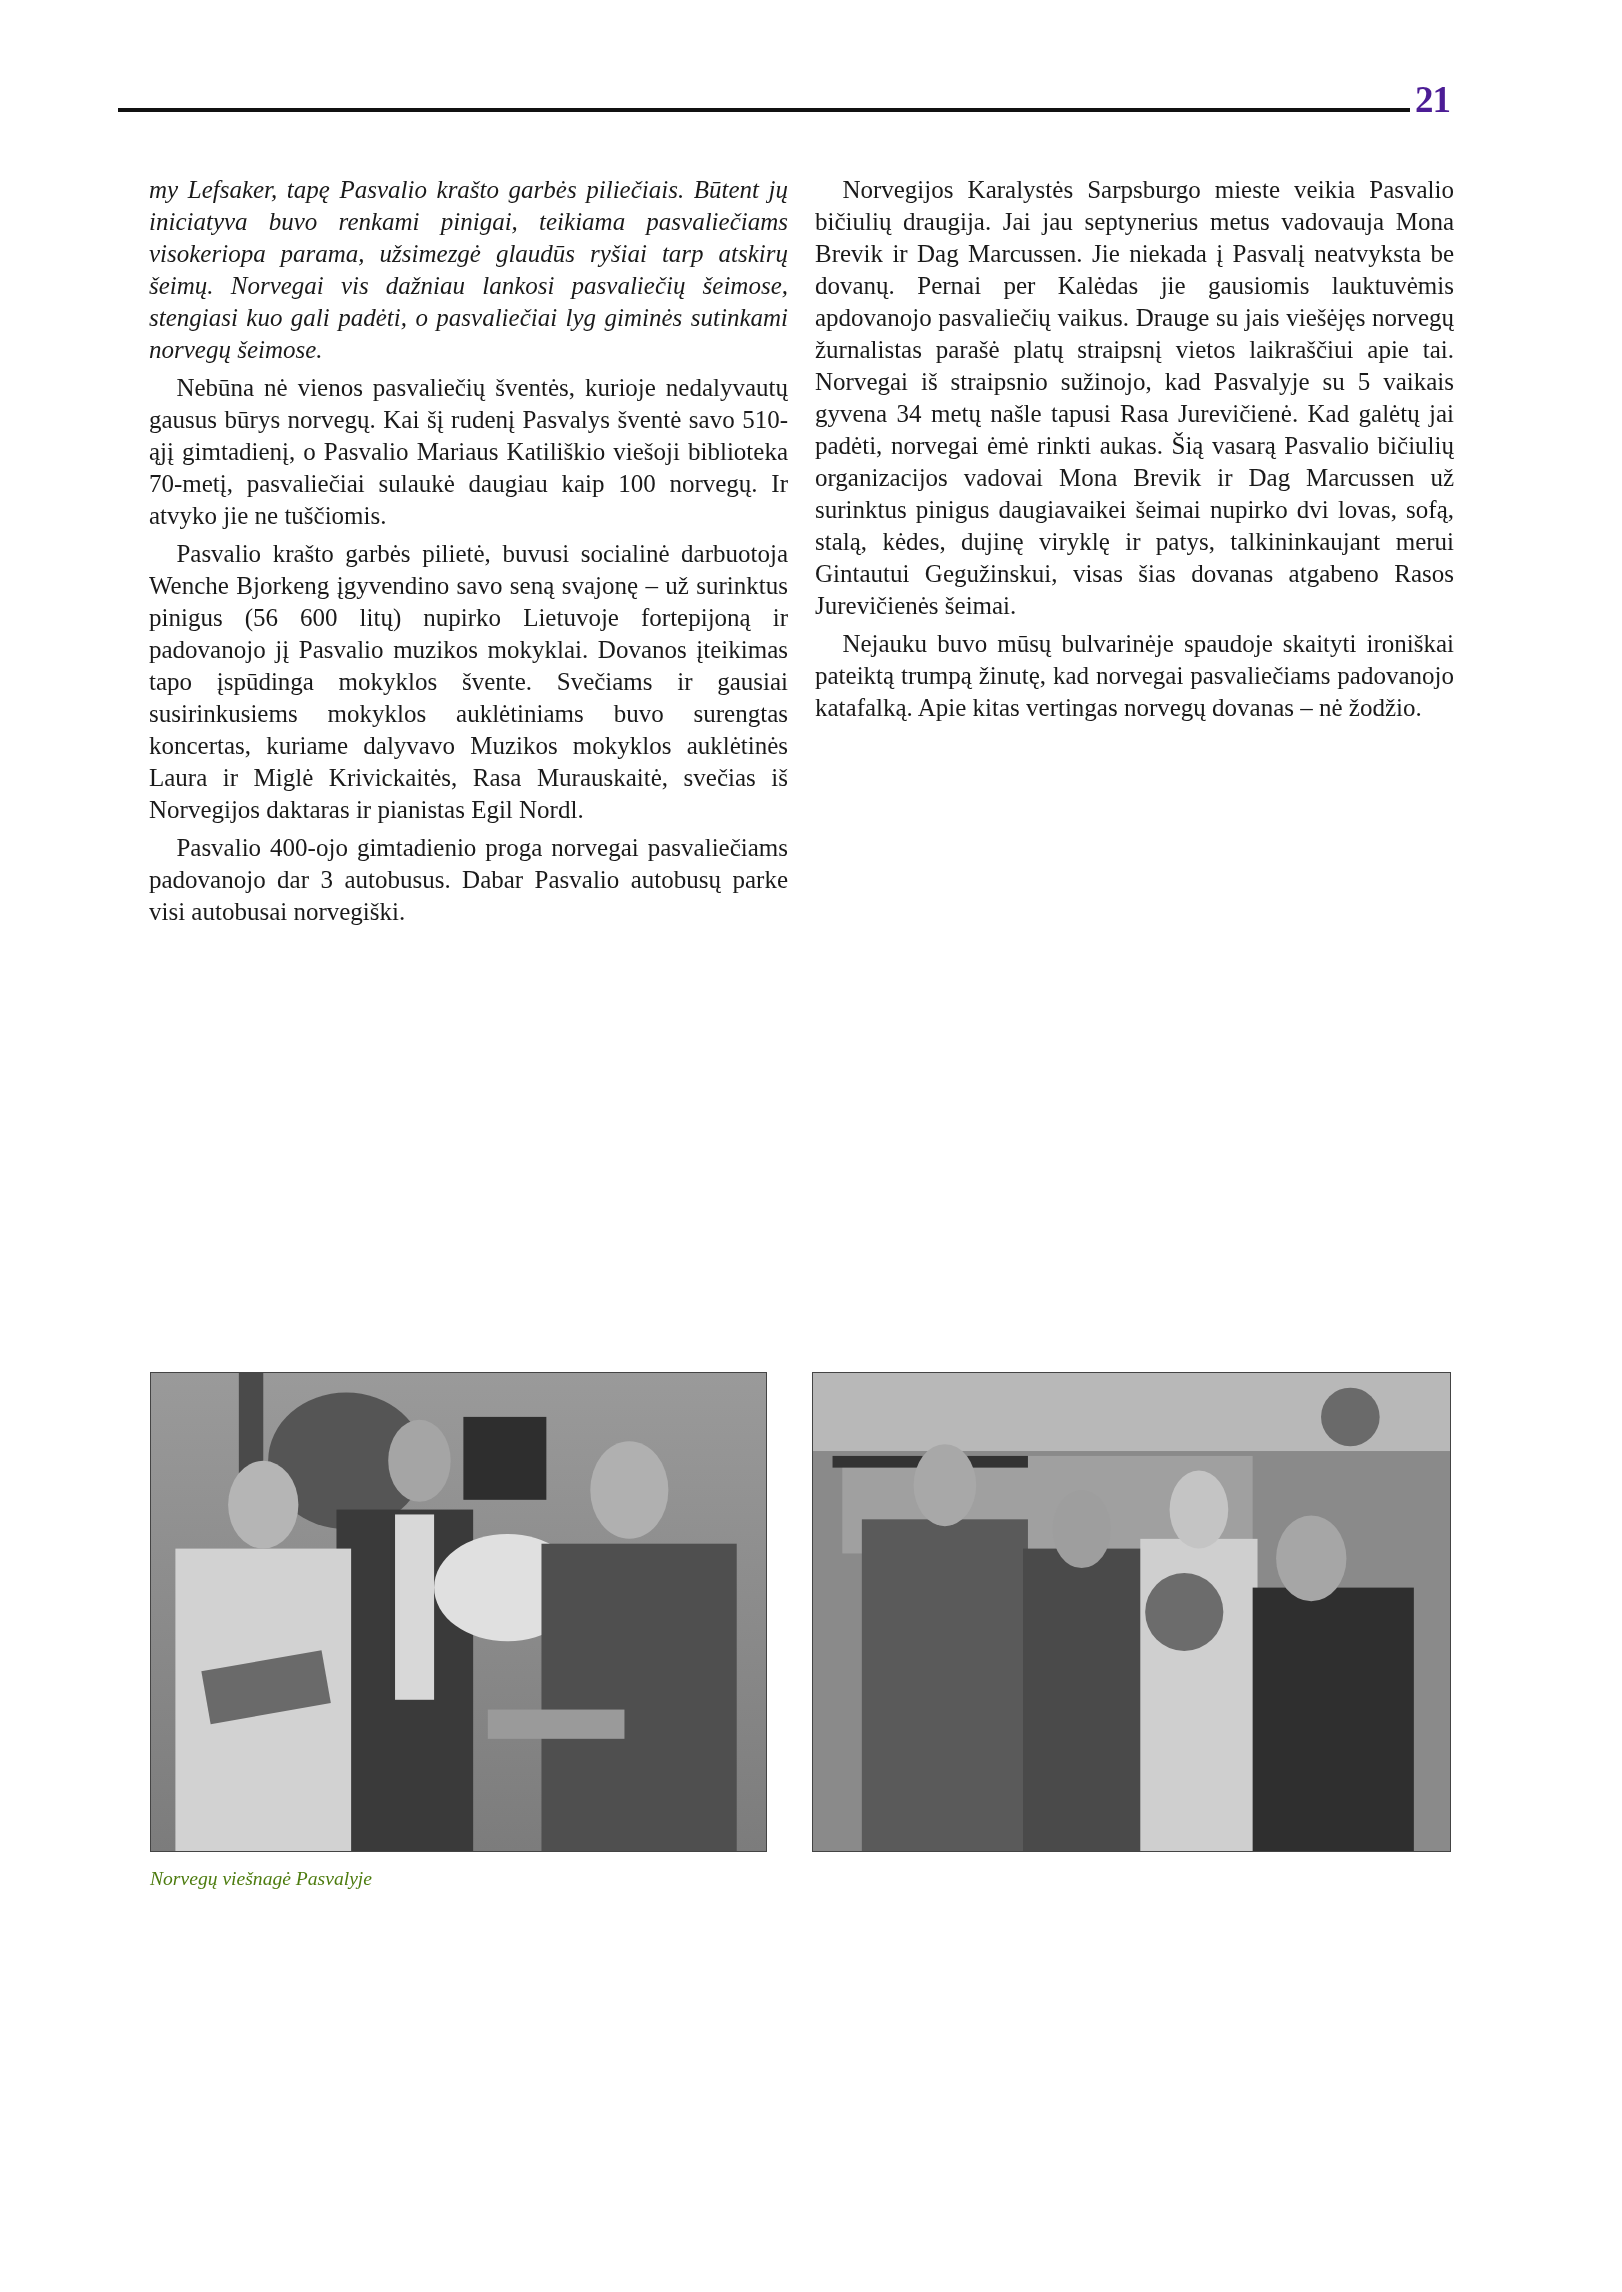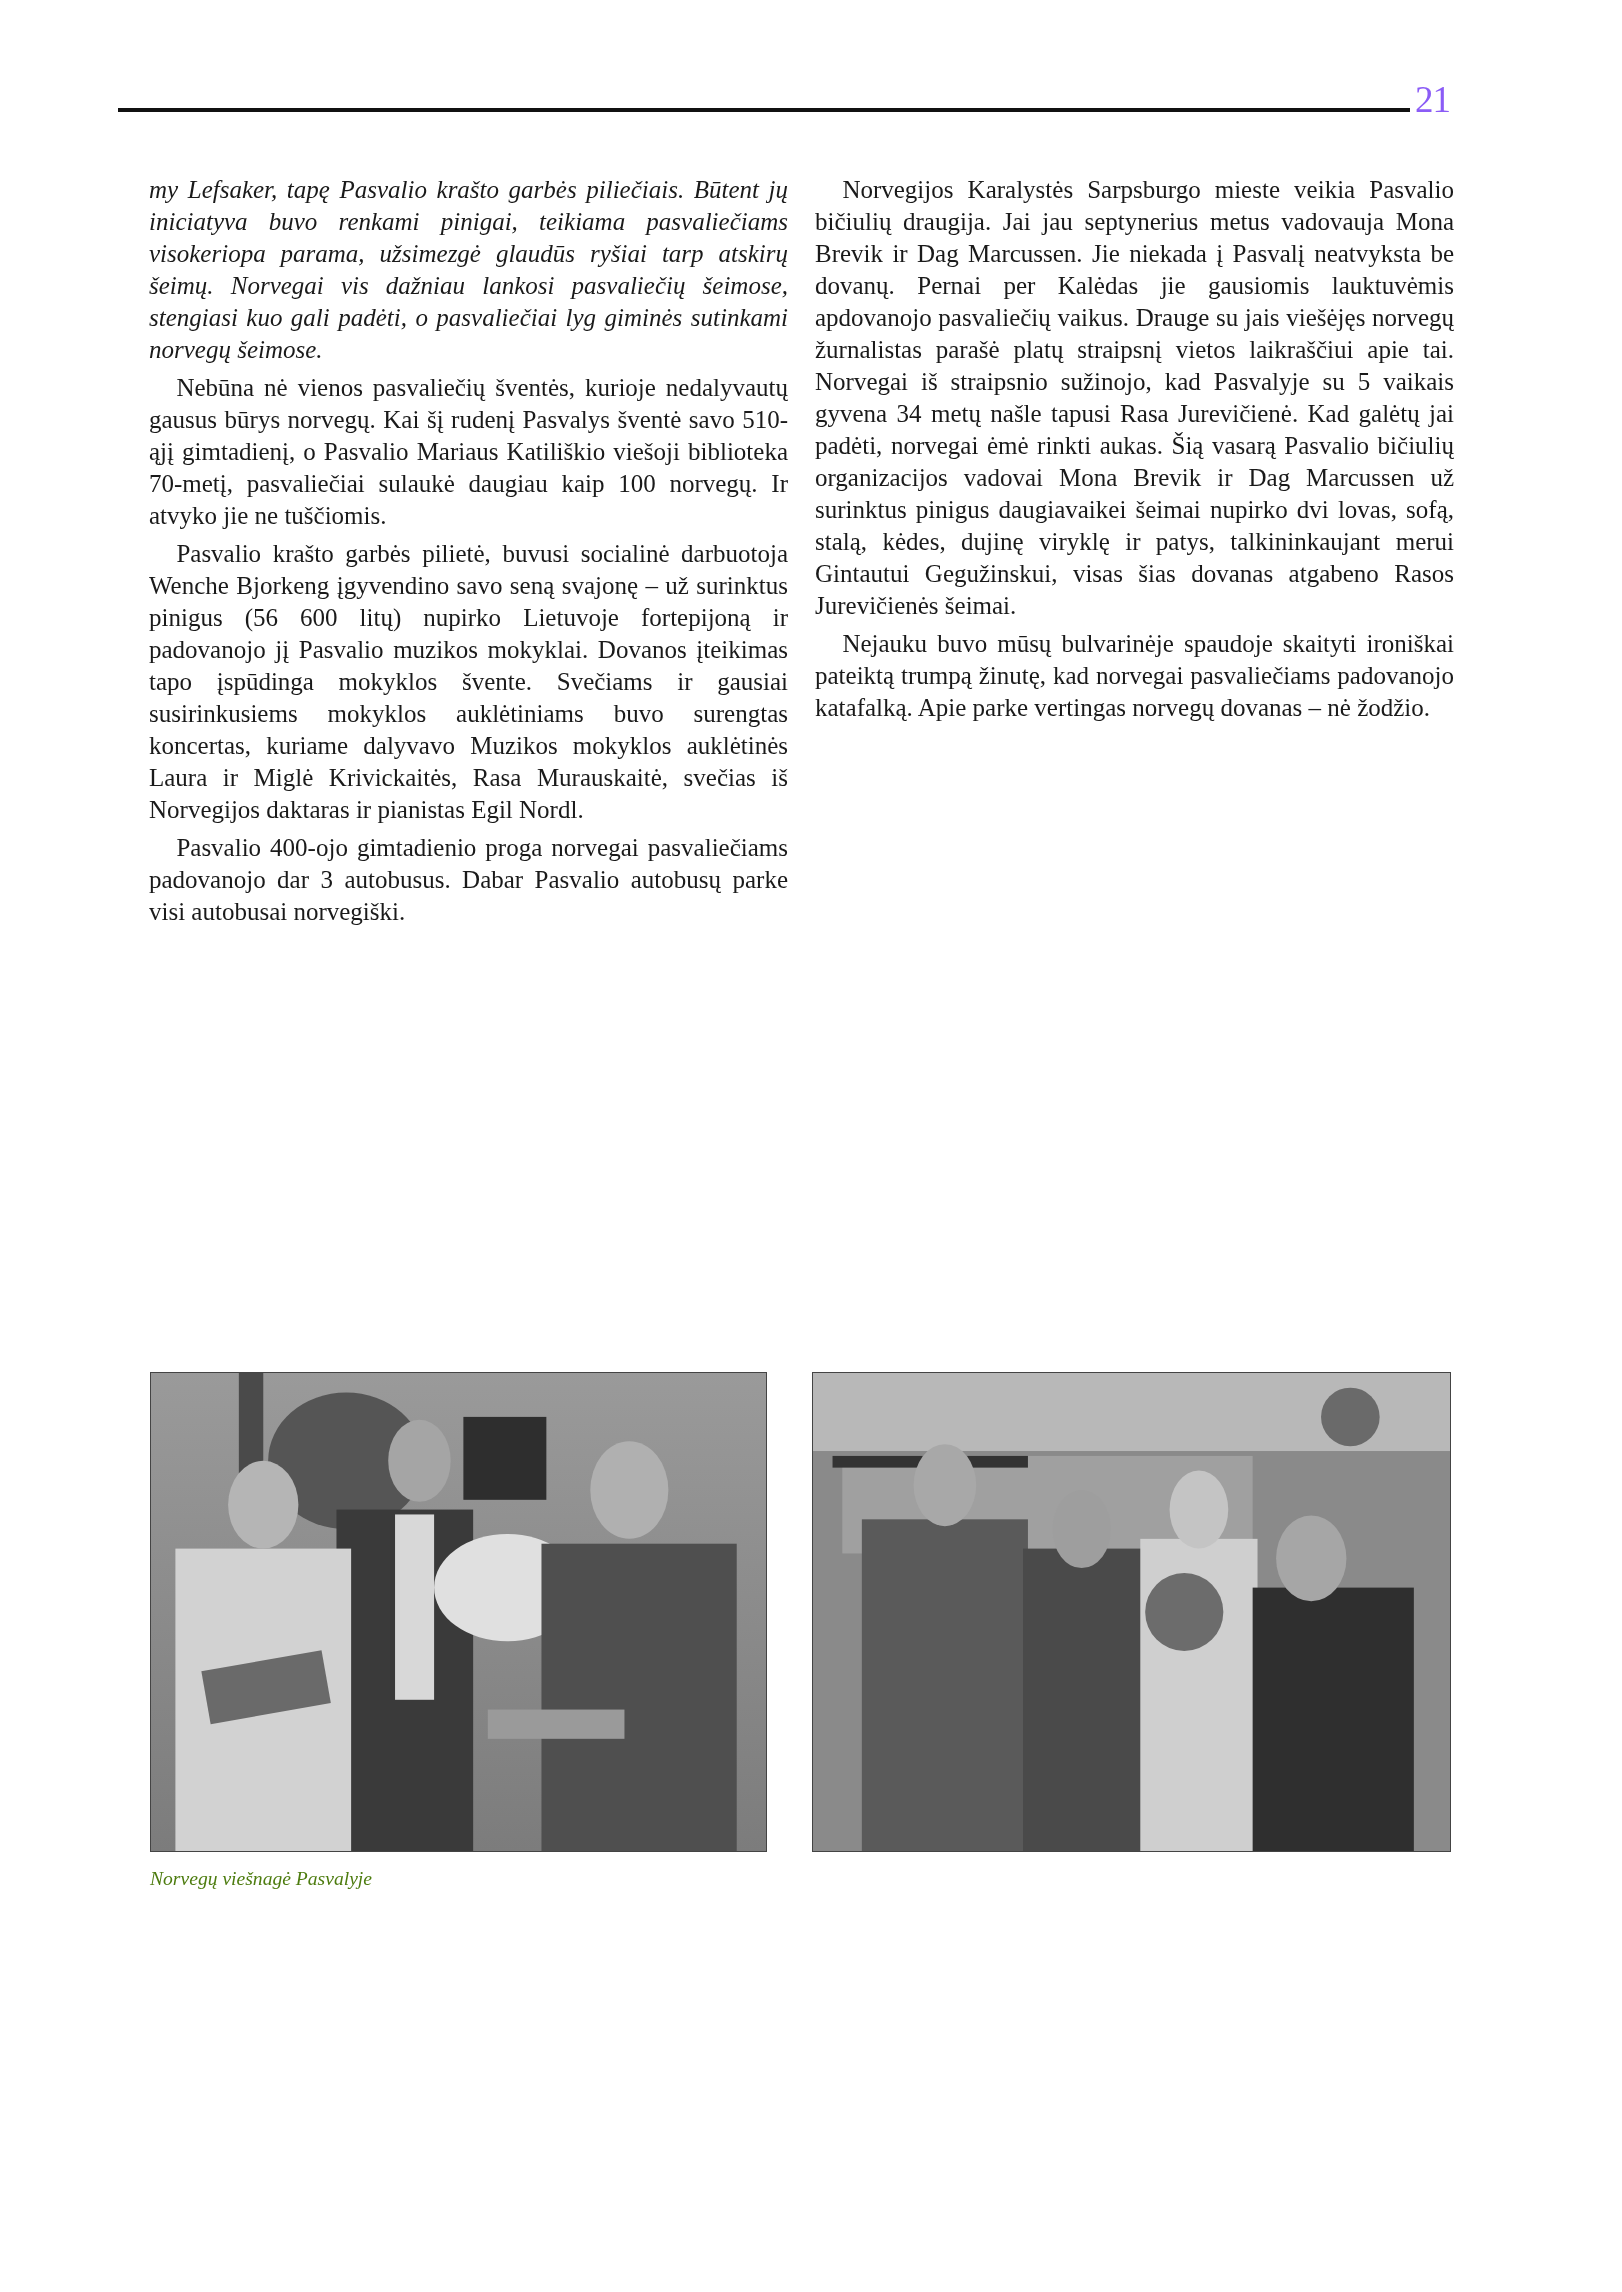--- a/index.html
+++ b/index.html
@@ -1,20 +1,20 @@
 <!DOCTYPE html>
 <html><head>
 <meta charset="utf-8">
 <style>
   html, body { margin: 0; padding: 0; background: #ffffff; }
   body { width: 1622px; height: 2293px; position: relative; overflow: hidden;
          font-family: "Liberation Serif", "DejaVu Serif", serif; color: #1a1a1a; }
   .header-rule { position: absolute; left: 118px; top: 108px; width: 1292px; height: 3.9px; background: #111; }
-  .page-number { position: absolute; left: 1415px; top: 78px; font-size: 37px; font-weight: normal;
-                 font-family: "Liberation Serif", serif; color: #8b5cf6; letter-spacing: -1px; }
+  .page-number { position: absolute; left: 1415px; top: 78px; font-size: 37px; font-weight: bold;
+                 font-family: "Liberation Serif", serif; color: #4c1d95; letter-spacing: -1px; }
   .column { position: absolute; top: 174px; width: 639px; font-size: 25px; line-height: 32px; text-align: justify; }
   .col-left { left: 149px; }
   .col-right { left: 815px; }
   .column p { margin: 0 0 5.9px 0; text-indent: 27.4px; hyphens: manual; }
   .column p.no-indent { text-indent: 0; font-style: italic; }
   .photo { position: absolute; top: 1372px; height: 480px; background: #888; overflow: hidden; border: 1px solid #444; box-sizing: border-box; }
   .photo-left { left: 150px; width: 617px; }
   .photo-right { left: 812px; width: 639px; }
   .photo svg { width: 100%; height: 100%; display: block; }
   .caption { position: absolute; left: 150px; top: 1868px; font-style: italic; font-size: 19.6px; color: #4d7c0f; }
@@ -27,21 +27,21 @@
 
 <div class="column col-left">
   <p class="no-indent">my Lefsaker, tapę Pasvalio krašto garbės piliečiais. Būtent jų iniciatyva buvo renkami pinigai, teikiama pasvaliečiams visokeriopa parama, užsimezgė glaudūs ryšiai tarp atskirų šeimų. Norvegai vis dažniau lankosi pasvaliečių šeimose, stengiasi kuo gali padėti, o pasvaliečiai lyg giminės sutinkami norvegų šeimose.</p>
   <p>Nebūna nė vienos pasvaliečių šventės, kurioje nedalyvautų gausus būrys norvegų. Kai šį rudenį Pasvalys šventė savo 510-ąjį gimtadienį, o Pasvalio Mariaus Katiliškio viešoji biblioteka 70-metį, pasvaliečiai sulaukė daugiau kaip 100 norvegų. Ir atvyko jie ne tuščiomis.</p>
   <p>Pasvalio krašto garbės pilietė, buvusi socialinė darbuotoja Wenche Bjorkeng įgyvendino savo seną svajonę – už surinktus pinigus (56 600 litų) nupirko Lietuvoje fortepijoną ir padovanojo jį Pasvalio muzikos mokyklai. Dovanos įteikimas tapo įspūdinga mokyklos švente. Svečiams ir gausiai susirinkusiems mokyklos auklėtiniams buvo surengtas koncertas, kuriame dalyvavo Muzikos mokyklos auklėtinės Laura ir Miglė Krivickaitės, Rasa Murauskaitė, svečias iš Norvegijos daktaras ir pianistas Egil Nordl.</p>
   <p>Pasvalio 400-ojo gimtadienio proga norvegai pasvaliečiams padovanojo dar 3 autobusus. Dabar Pasvalio autobusų parke visi autobusai norvegiški.</p>
 </div>
 
 <div class="column col-right">
   <p>Norvegijos Karalystės Sarpsburgo mieste veikia Pasvalio bičiulių draugija. Jai jau septynerius metus vadovauja Mona Brevik ir Dag Marcussen. Jie niekada į Pasvalį neatvyksta be dovanų. Pernai per Kalėdas jie gausiomis lauktuvėmis apdovanojo pasvaliečių vaikus. Drauge su jais viešėjęs norvegų žurnalistas parašė platų straipsnį vietos laikraščiui apie tai. Norvegai iš straipsnio sužinojo, kad Pasvalyje su 5 vaikais gyvena 34 metų našle tapusi Rasa Jurevičienė. Kad galėtų jai padėti, norvegai ėmė rinkti aukas. Šią vasarą Pasvalio bičiulių organizacijos vadovai Mona Brevik ir Dag Marcussen už surinktus pinigus daugiavaikei šeimai nupirko dvi lovas, sofą, stalą, kėdes, dujinę viryklę ir patys, talkininkaujant merui Gintautui Gegužinskui, visas šias dovanas atgabeno Rasos Jurevičienės šeimai.</p>
-  <p>Nejauku buvo mūsų bulvarinėje spaudoje skaityti ironiškai pateiktą trumpą žinutę, kad norvegai pasvaliečiams padovanojo katafalką. Apie parke vertingas norvegų dovanas – nė žodžio.</p>
+  <p>Nejauku buvo mūsų bulvarinėje spaudoje skaityti ironiškai pateiktą trumpą žinutę, kad norvegai pasvaliečiams padovanojo katafalką. Apie kitas vertingas norvegų dovanas – nė žodžio.</p>
 </div>
 
 <div class="photo photo-left">
   <svg viewBox="0 0 630 490" preserveAspectRatio="none">
     <defs>
       <linearGradient id="bgL" x1="0" y1="0" x2="0" y2="1">
         <stop offset="0" stop-color="#9a9a9a"></stop>
         <stop offset="1" stop-color="#7c7c7c"></stop>
       </linearGradient>
     </defs>

